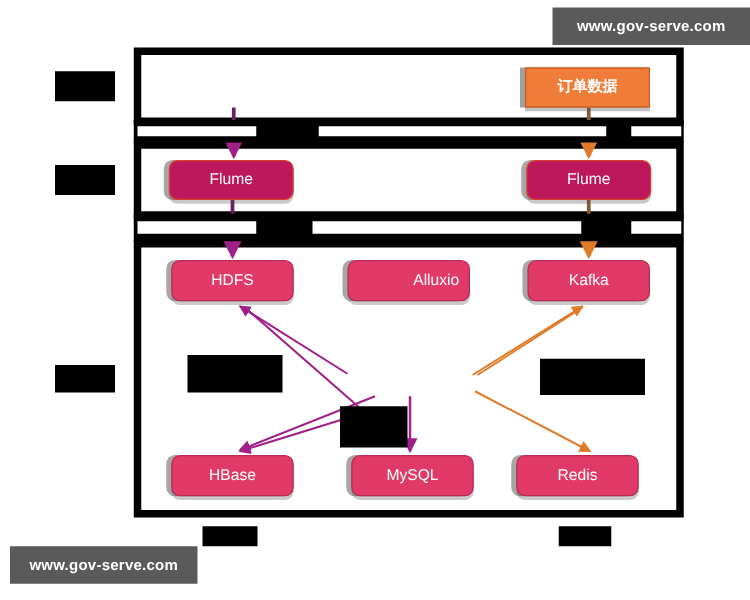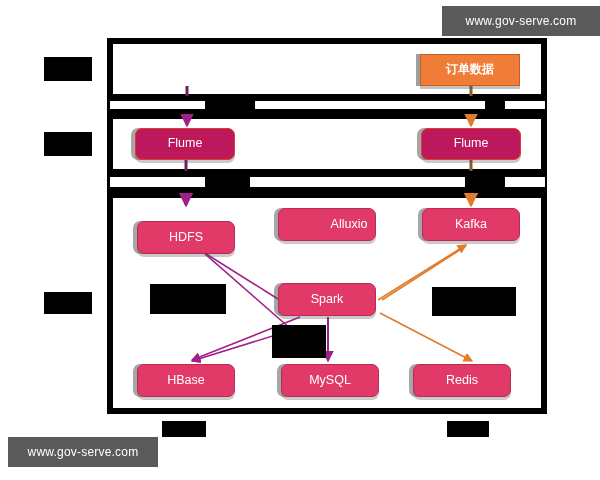--- a/index.html
+++ b/index.html
@@ -65,21 +65,21 @@
     font-size: 12.5px;
   }
 
   
   #node-user-behavior { left: 135px; top: 54px;  width: 104px; height: 32px; }
   #node-order-data    { left: 420px; top: 54px;  width: 100px; height: 32px; }
   
   #node-flume-left    { left: 135px; top: 128px; width: 100px; height: 32px; }
   #node-flume-right   { left: 421px; top: 128px; width: 100px; height: 32px; }
   
-  #node-hdfs          { left: 137px; top: 208px; width: 98px;  height: 33px; margin-top: 13px; }
+  #node-hdfs          { left: 137px; top: 208px; width: 98px;  height: 33px; }
   #node-alluxio       { left: 278px; top: 208px; width: 98px;  height: 33px; padding-left: 44px; }
   #node-kafka         { left: 422px; top: 208px; width: 98px;  height: 33px; }
   
   #node-spark         { left: 278px; top: 283px; width: 98px;  height: 33px; }
   
   #node-hbase         { left: 137px; top: 364px; width: 98px;  height: 33px; }
   #node-mysql         { left: 281px; top: 364px; width: 98px;  height: 33px; }
   #node-redis         { left: 413px; top: 364px; width: 98px;  height: 33px; }
 
   
@@ -97,21 +97,21 @@
     background: #000000;
     z-index: 8;
   }
 
   
   .watermark {
     position: absolute;
     background: #5a5a5a;
     color: #ffffff;
     font-size: 12px;
-    font-weight: 400;
+    font-weight: 700;
     letter-spacing: .2px;
     display: flex;
     align-items: center;
     justify-content: center;
     z-index: 20;
   }
   #watermark-top    { right: 0px;  top: 6px;   width: 158px; height: 30px; }
   #watermark-bottom { left: 8px;   top: 437px; width: 150px; height: 30px; }
 </style>
 </head>
@@ -164,21 +164,20 @@
   </svg>
 
   <div class="node node-orange" id="node-order-data">订单数据</div>
 
   <div class="node node-red" id="node-flume-left">Flume</div>
   <div class="node node-red" id="node-flume-right">Flume</div>
 
   <div class="node node-pink" id="node-hdfs">HDFS</div>
   <div class="node node-pink" id="node-alluxio">Alluxio</div>
   <div class="node node-pink" id="node-kafka">Kafka</div>
-  <div class="node node-pink" id="node-spark">Spark</div>
   <div class="node node-pink" id="node-hbase">HBase</div>
   <div class="node node-pink" id="node-mysql">MySQL</div>
   <div class="node node-pink" id="node-redis">Redis</div>
 
   <div class="redaction" style="left:44px; top:57px; width:48px; height:24px;"></div>
   <div class="redaction" style="left:44px; top:132px; width:48px; height:24px;"></div>
   <div class="redaction" style="left:44px; top:292px; width:48px; height:22px;"></div>
 
   <div class="redaction" style="left:107px; top:96px; width:440px; height:18px;"></div>
   <div class="redaction" style="left:107px; top:171px; width:440px; height:22px;"></div>

